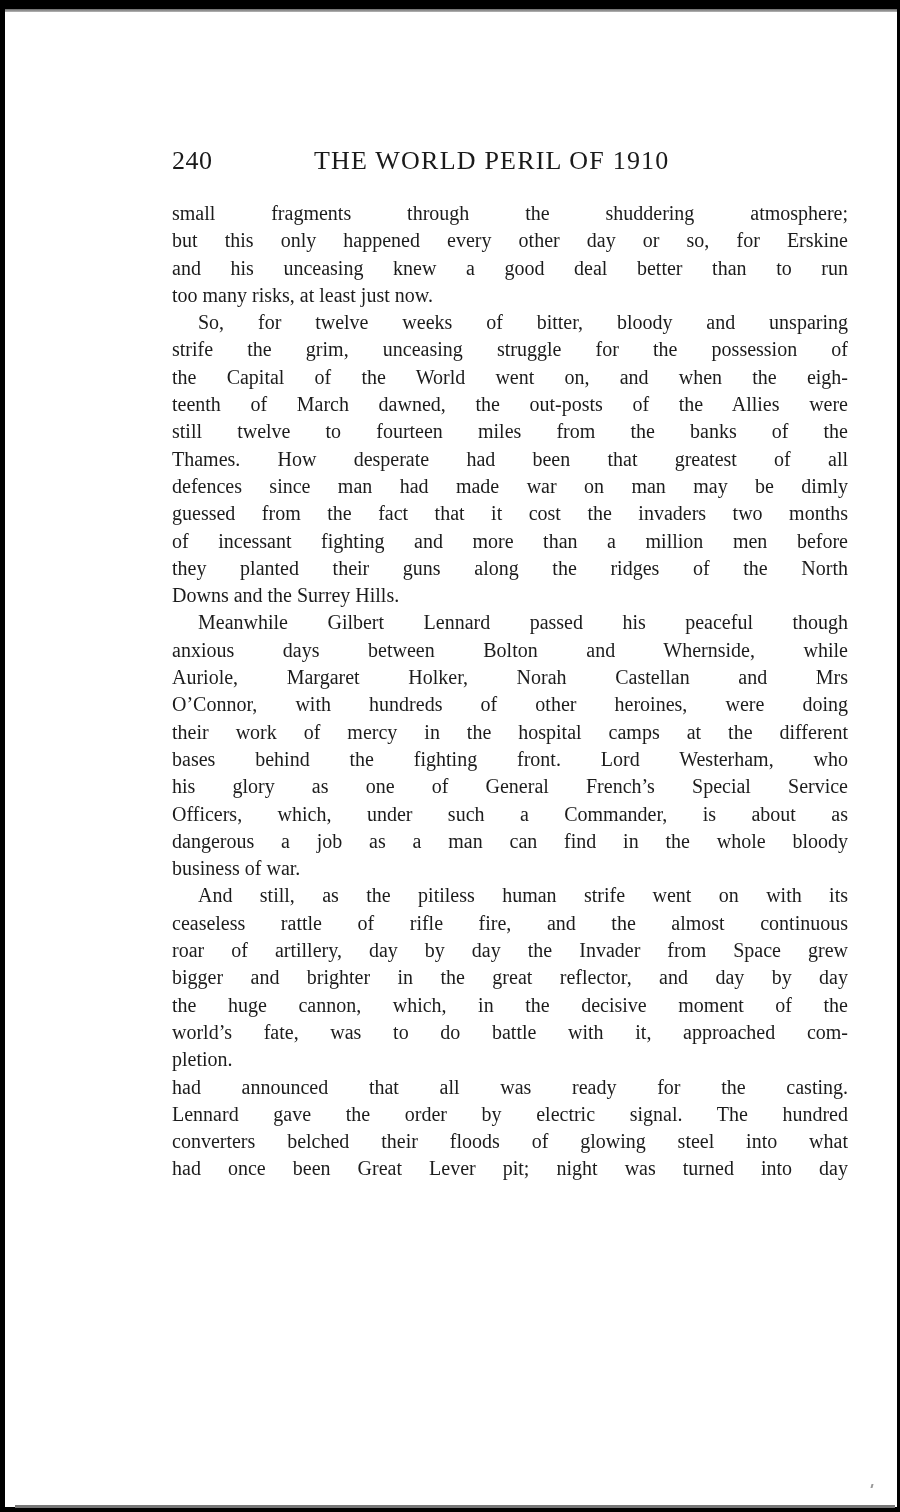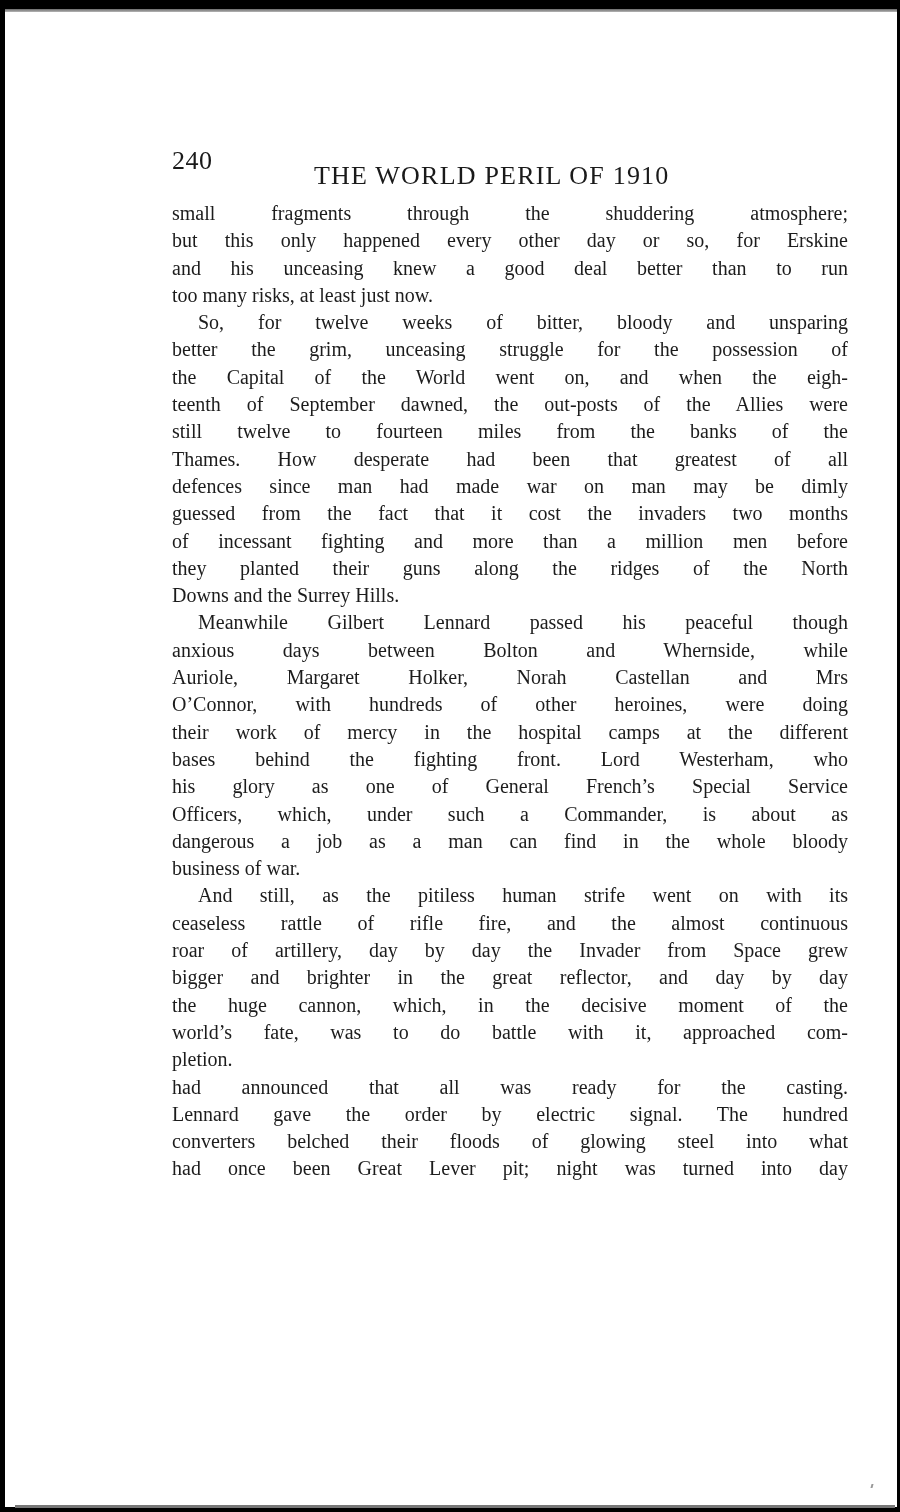--- a/index.html
+++ b/index.html
@@ -49,21 +49,21 @@
     .page-number {
       position: absolute;
       left: 0;
       top: 0;
       font-size: 26px;
       letter-spacing: 0.5px;
     }
     .running-title {
       position: absolute;
       left: 142px;
-      top: 15px;
+      top: 0;
       font-size: 26px;
       letter-spacing: 1.2px;
     }
     .body-text {
       position: absolute;
       left: 172px;
       top: 200px;
       width: 676px;
       font-family: "Liberation Serif", "DejaVu Serif", serif;
       font-size: 20px;
@@ -110,23 +110,23 @@
 
 <div class="body-text" id="body-text">
     <div class="paragraph">
       <span class="line">small fragments through the shuddering atmosphere;</span>
       <span class="line">but this only happened every other day or so, for Erskine</span>
       <span class="line">and his unceasing knew a good deal better than to run</span>
       <span class="line last">too many risks, at least just now.</span>
     </div>
     <div class="paragraph">
       <span class="line indent">So, for twelve weeks of bitter, bloody and unsparing</span>
-      <span class="line">better the grim, unceasing struggle for the possession of</span>
+      <span class="line">strife the grim, unceasing struggle for the possession of</span>
       <span class="line">the Capital of the World went on, and when the eigh-</span>
-      <span class="line">teenth of September dawned, the out-posts of the Allies were</span>
+      <span class="line">teenth of March dawned, the out-posts of the Allies were</span>
       <span class="line">still twelve to fourteen miles from the banks of the</span>
       <span class="line">Thames.  How desperate had been that greatest of all</span>
       <span class="line">defences since man had made war on man may be dimly</span>
       <span class="line">guessed from the fact that it cost the invaders two months</span>
       <span class="line">of incessant fighting and more than a million men before</span>
       <span class="line">they planted their guns along the ridges of the North</span>
       <span class="line last">Downs and the Surrey Hills.</span>
     </div>
     <div class="paragraph">
       <span class="line indent">Meanwhile Gilbert Lennard passed his peaceful though</span>

